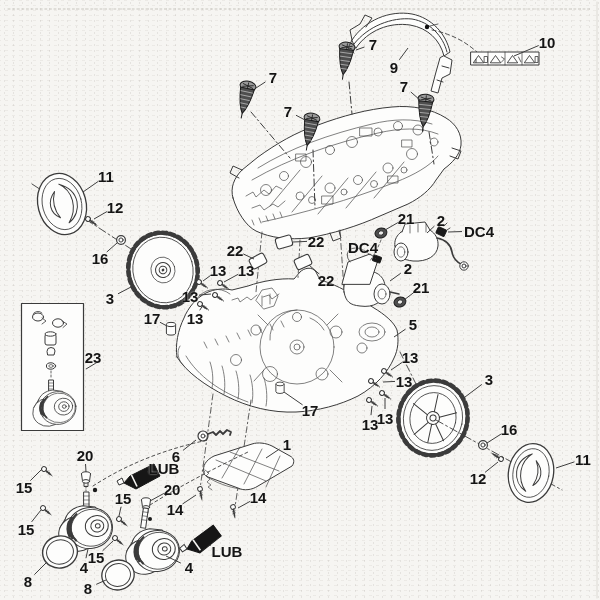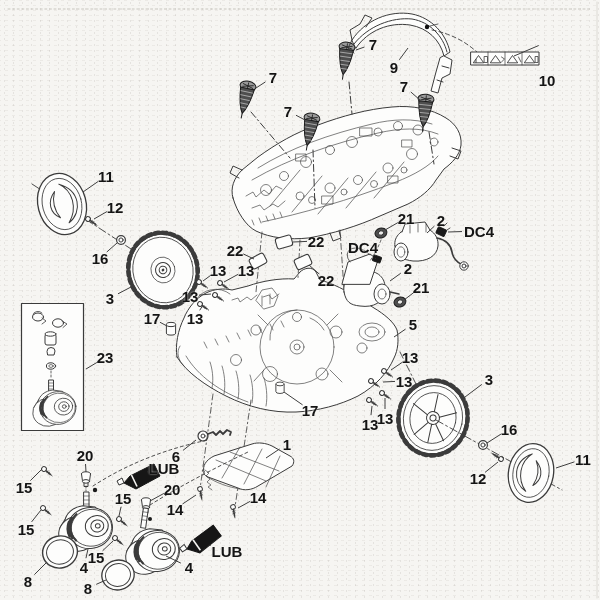--- a/index.html
+++ b/index.html
@@ -409,32 +409,32 @@
         <line x1="210.9691643290909" y1="545.3420579985027" x2="210" y2="545"></line>
       </g>
 </svg>
 
 <div id="callouts">
       <div class="callout" style="left: 273px; top: 77px;">7</div>
       <div class="callout" style="left: 373px; top: 44px;">7</div>
       <div class="callout" style="left: 288px; top: 111px;">7</div>
       <div class="callout" style="left: 404px; top: 86px;">7</div>
       <div class="callout" style="left: 394px; top: 67px;">9</div>
-      <div class="callout" style="left: 547px; top: 42px; margin-top: 38px;">10</div>
+      <div class="callout" style="left: 547px; top: 42px;">10</div>
       <div class="callout" style="left: 106px; top: 176px;">11</div>
       <div class="callout" style="left: 115px; top: 207px;">12</div>
       <div class="callout" style="left: 100px; top: 258px;">16</div>
       <div class="callout" style="left: 110px; top: 298px;">3</div>
       <div class="callout" style="left: 235px; top: 250px;">22</div>
       <div class="callout" style="left: 218px; top: 270px;">13</div>
       <div class="callout" style="left: 246px; top: 270px;">13</div>
       <div class="callout" style="left: 190px; top: 296px;">13</div>
       <div class="callout" style="left: 195px; top: 318px;">13</div>
       <div class="callout" style="left: 152px; top: 318px;">17</div>
-      <div class="callout" style="left: 105px; top: 357px;">23</div>
+      <div class="callout" style="left: 93px; top: 357px;">23</div>
       <div class="callout" style="left: 316px; top: 241px;">22</div>
       <div class="callout" style="left: 326px; top: 280px;">22</div>
       <div class="callout" style="left: 406px; top: 218px;">21</div>
       <div class="callout" style="left: 441px; top: 220px;">2</div>
       <div class="callout" style="left: 479px; top: 231px;">DC4</div>
       <div class="callout" style="left: 363px; top: 247px;">DC4</div>
       <div class="callout" style="left: 408px; top: 268px;">2</div>
       <div class="callout" style="left: 421px; top: 287px;">21</div>
       <div class="callout" style="left: 413px; top: 324px;">5</div>
       <div class="callout" style="left: 410px; top: 357px;">13</div>

